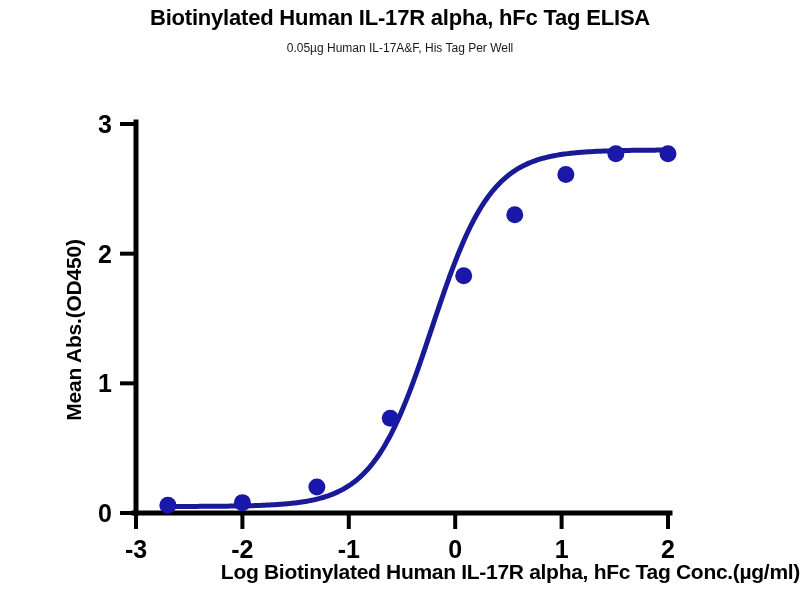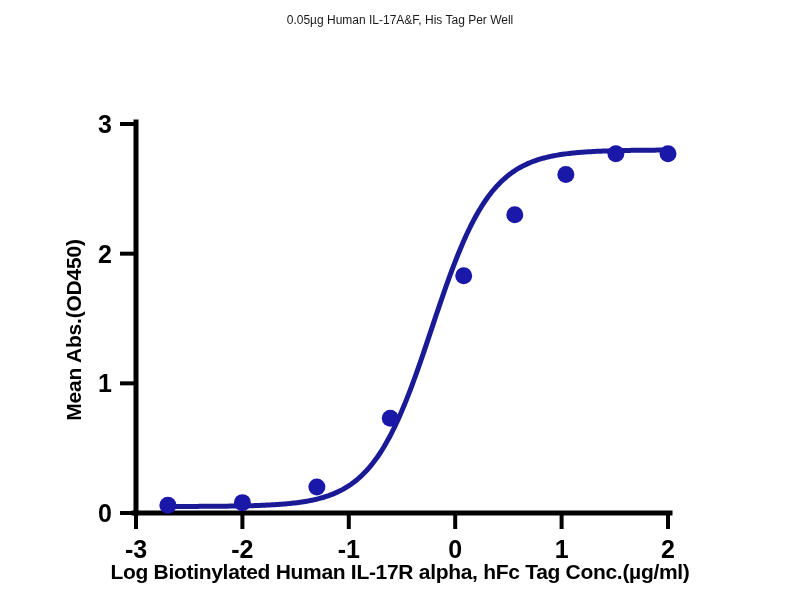--- a/index.html
+++ b/index.html
@@ -46,21 +46,21 @@
     margin-top: 2px;
     white-space: nowrap;
   }
 
   
   .xaxis-title {
     position: absolute;
     left: 0;
     top: 560px;
     width: 800px;
-    text-align: center;
+    text-align: right;
     font-size: 21px;
     font-weight: bold;
     letter-spacing: -0.3px;
     white-space: nowrap;
   }
   .yaxis-title {
     position: absolute;
     left: 62px;
     top: 200px;
     width: 260px;
@@ -106,20 +106,21 @@
     font-weight: bold;
     fill: #000000;
   }
 </style>
 </head>
 <body>
 
 <div id="figure">
 
   <div class="title-block">
+    <div class="chart-title">Biotinylated Human IL-17R alpha, hFc Tag ELISA</div>
     <div class="chart-subtitle">0.05µg Human IL-17A&amp;F, His Tag Per Well</div>
   </div>
 
   <div class="yaxis-title">Mean Abs.(OD450)</div>
 
   <div class="xaxis-title">Log Biotinylated Human IL-17R alpha, hFc Tag Conc.(µg/ml)</div>
 
   <svg id="plot" width="800" height="600">
     <g id="ytick-lines">
         <line class="tick-line" x1="120" y1="513" x2="136" y2="513"></line>

